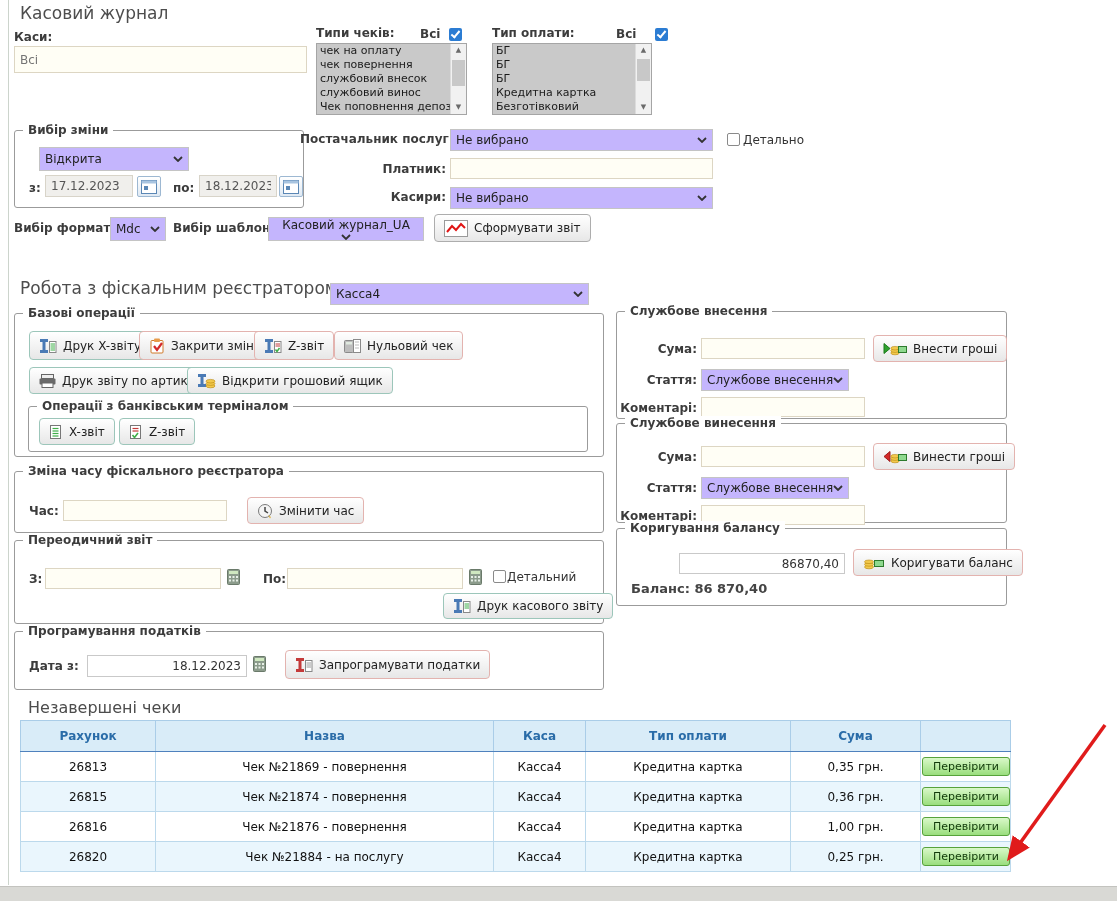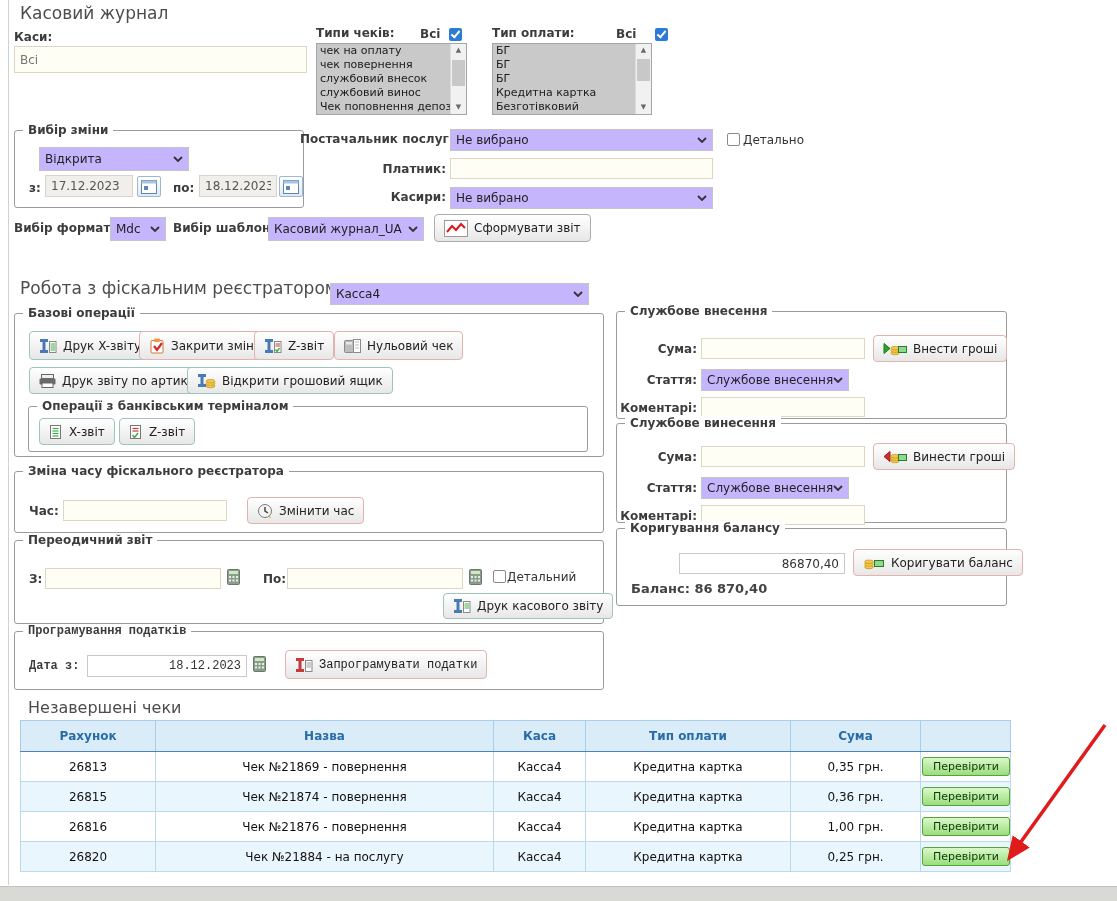--- a/index.html
+++ b/index.html
@@ -155,21 +155,21 @@
 
   
   <div class="abs lbl" style="left:14px;top:221px;">Вибір формату</div>
   <div class="sel abs" style="left:110px;top:217px;width:56px;height:24px;">
     <span class="sel-txt">Mdc</span>
     <svg width="10" height="6">
         <path d="M1 1 L5 5 L9 1" stroke="#333" stroke-width="1.8" fill="none"></path>
       </svg>
   </div>
   <div class="abs lbl" style="left:173px;top:221px;">Вибір шаблону</div>
-  <div class="sel abs" style="left:268px;top:217px;width:156px;height:24px;">
+  <div class="sel abs" style="left:268px;top:217px;width:156px;height:24px;flex-direction:column;">
     <span class="sel-txt">Касовий журнал_UA</span>
     <svg width="10" height="6">
         <path d="M1 1 L5 5 L9 1" stroke="#333" stroke-width="1.8" fill="none"></path>
       </svg>
   </div>
   <button class="btn abs" style="left:434px;top:214px;height:28px;">
     <svg width="24" height="17">
       <rect x="0.5" y="0.5" width="23" height="16" fill="#fff" stroke="#9a9a9a"></rect>
       <polyline points="3,12 8,6 12,10 17,4 21,8" stroke="#e01515" stroke-width="2" fill="none"></polyline>
     </svg>
@@ -349,21 +349,21 @@
       <svg width="16" height="16">
         <circle cx="8" cy="8" r="6.5" fill="#f4f4f4" stroke="#7a7a7a"></circle>
         <path d="M8 4 v4 l3 2" stroke="#444" stroke-width="1.5" fill="none"></path>
         <path d="M11 12 l3 2 -1 1.5 z" fill="#e0b23a"></path>
       </svg>
       <span>Змінити час</span>
     </button>
   </div>
 
   
-  <div class="fs" style="left:14px;top:631px;width:590px;height:59px;font-family:Liberation Mono, monospace;">
+  <div class="fs" style="left:14px;top:631px;width:590px;height:59px;">
     <div class="lg">Програмування податків</div>
     <div class="abs lbl" style="left:14px;top:27px;">Дата з:</div>
     <input class="abs input input-white" style="left: 72px; top: 23px; width: 160px; height: 22px; text-align: right;" value="18.12.2023">
     <span class="abs" style="left:238px;top:24px;">
       <svg width="13" height="16">
         <rect x="0.5" y="0.5" width="12" height="15" rx="1" fill="#8c9c8c" stroke="#6a7a6a"></rect>
         <rect x="2" y="2" width="9" height="3" fill="#cfe8c0"></rect>
         <g fill="#e8f0e8">
             <rect x="2" y="7" width="2" height="2"></rect>
             <rect x="5.5" y="7" width="2" height="2"></rect>

